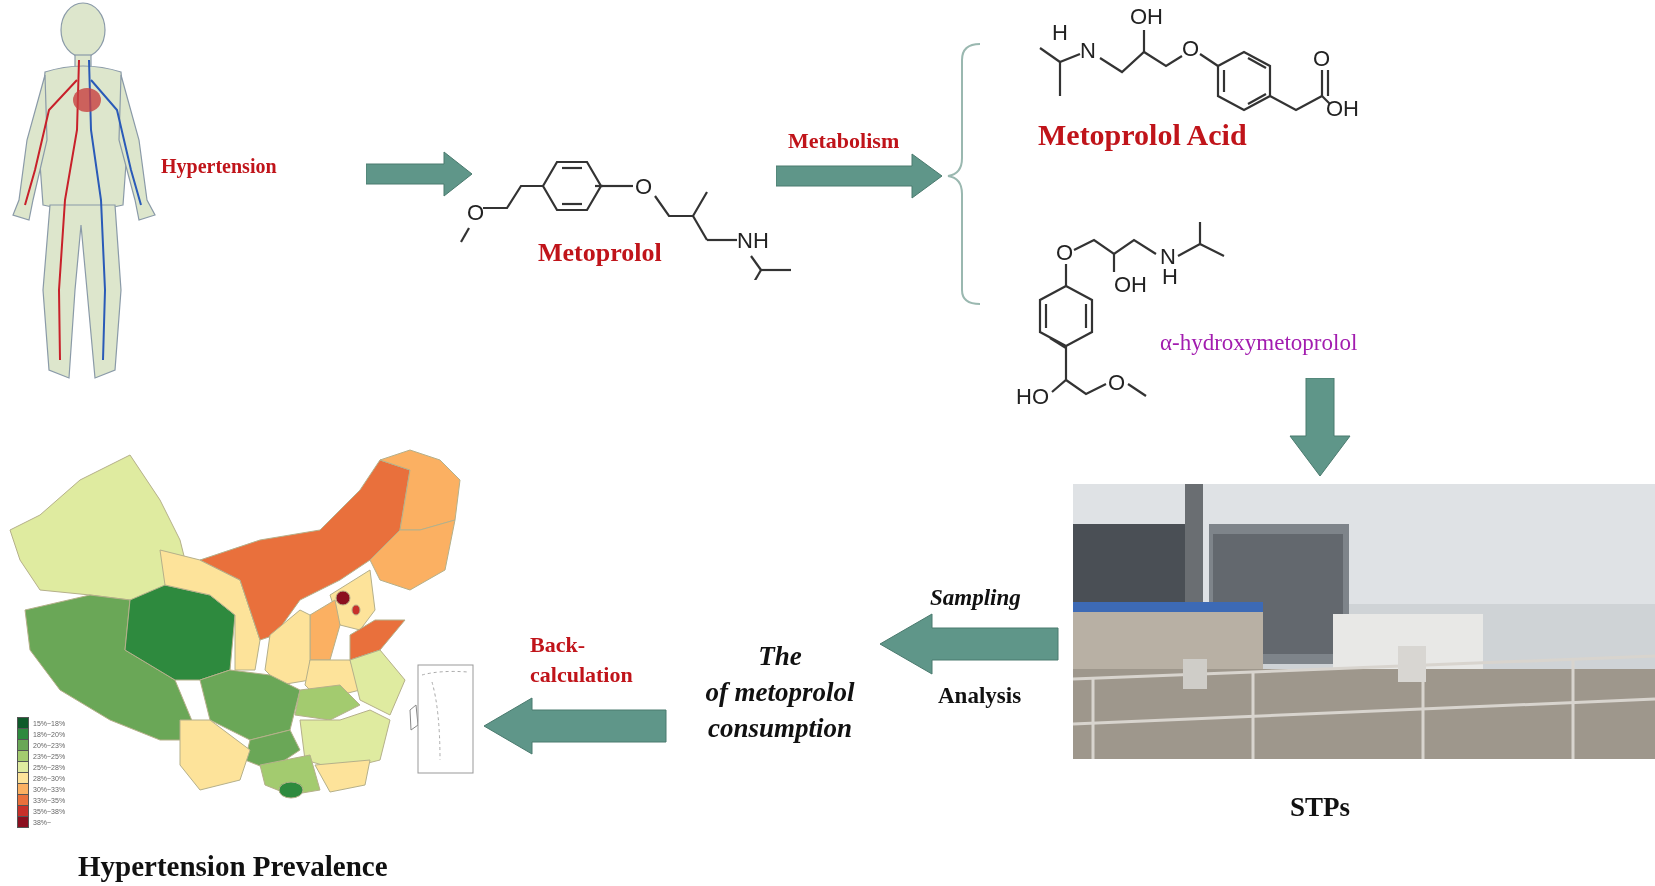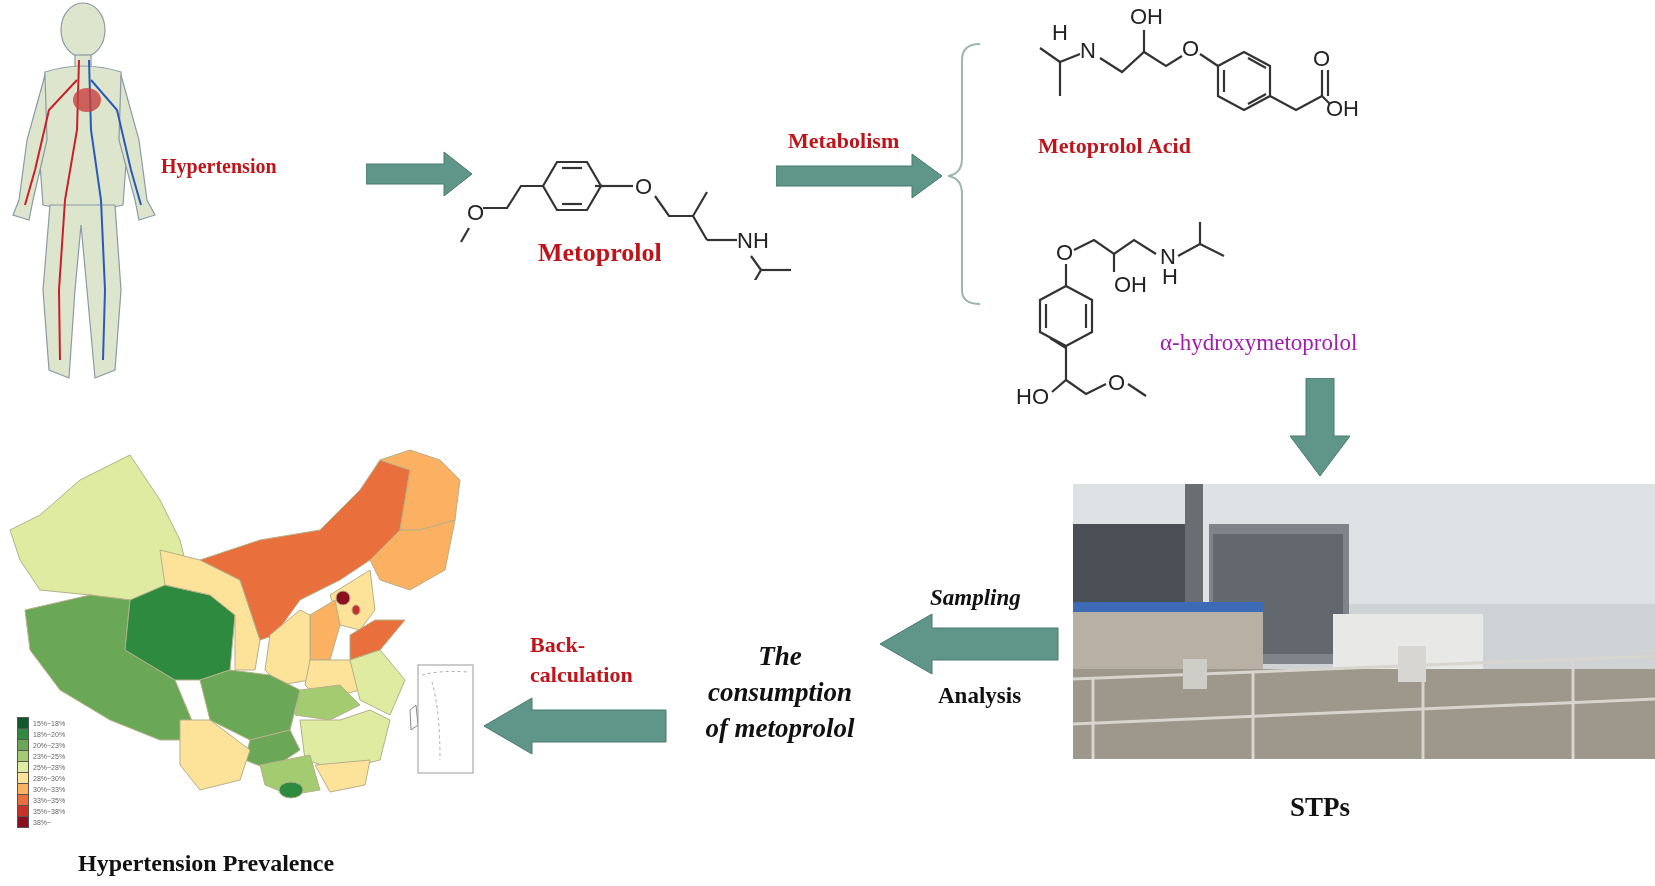--- a/index.html
+++ b/index.html
@@ -85,21 +85,21 @@
   <line x1="214" y1="70" x2="214" y2="92"></line>
   <line x1="238" y1="58" x2="256" y2="68"></line>
   <line x1="238" y1="104" x2="256" y2="94"></line>
   <polyline points="260,96 286,110 312,96"></polyline>
   <line x1="312" y1="96" x2="312" y2="70"></line>
   <line x1="318" y1="96" x2="318" y2="70"></line>
   <text x="303" y="66">O</text>
   <line x1="312" y1="96" x2="320" y2="104"></line>
   <text x="316" y="116">OH</text>
 </svg>
-<div class="abs red lbl" style="left:1038px;top:133px;font-size:22px;">Metoprolol Acid</div>
+<div class="abs red lbl" style="left:1038px;top:118px;font-size:30px;">Metoprolol Acid</div>
 
 <svg class="abs chem" style="left:1010px;top:220px;" width="240" height="200">
   <text x="46" y="40">O</text>
   <polyline points="64,30 84,20 104,34 124,20 146,34"></polyline>
   <line x1="104" y1="34" x2="104" y2="52"></line>
   <text x="104" y="72">OH</text>
   <text x="150" y="44">N</text>
   <text x="152" y="64">H</text>
   <polyline points="168,36 190,24 214,36"></polyline>
   <line x1="190" y1="24" x2="190" y2="2"></line>
@@ -144,22 +144,22 @@
 </svg>
 
 <div class="abs blk lbl" style="left:930px;top:585px;font-size:23px;font-style:italic;">Sampling</div>
 <svg class="abs" style="left:878px;top:612px;" width="182" height="64">
   <polygon points="180,16 54,16 54,2 2,32 54,62 54,48 180,48" fill="#5f9689" stroke="#4a7a6e" stroke-width="1"></polygon>
 </svg>
 <div class="abs blk lbl" style="left:938px;top:674px;font-size:23px;margin-top:9px;">Analysis</div>
 
 <div class="abs blk" style="left:690px;top:638px;width:180px;text-align:center;font-size:27px;line-height:36px;font-style:italic;">
   <div>The</div>
+  <div>of metoprolol</div>
   <div>consumption</div>
-  <div>of metoprolol</div>
 </div>
 
 <div class="abs red" style="left:530px;top:630px;width:140px;font-size:22px;line-height:30px;">
   <div>Back-</div>
   <div>calculation</div>
 </div>
 <svg class="abs" style="left:482px;top:696px;" width="186" height="60">
   <polygon points="184,14 50,14 50,2 2,30 50,58 50,46 184,46" fill="#5f9689" stroke="#4a7a6e" stroke-width="1"></polygon>
 </svg>
 
@@ -230,14 +230,14 @@
   <div class="legend-row">
       <div class="legend-sw" style="background:#c8302a"></div>
       <span class="legend-tx">35%~38%</span>
     </div>
   <div class="legend-row">
       <div class="legend-sw" style="background:#8b0f1f"></div>
       <span class="legend-tx">38%~</span>
     </div>
 </div>
 
-<div class="abs blk lbl" style="left:78px;top:850px;font-size:24px;">Hypertension Prevalence</div>
+<div class="abs blk lbl" style="left:78px;top:850px;font-size:29px;">Hypertension Prevalence</div>
 <div class="abs blk lbl" style="left:1290px;top:792px;font-size:27px;">STPs</div>
 
 </body></html>

